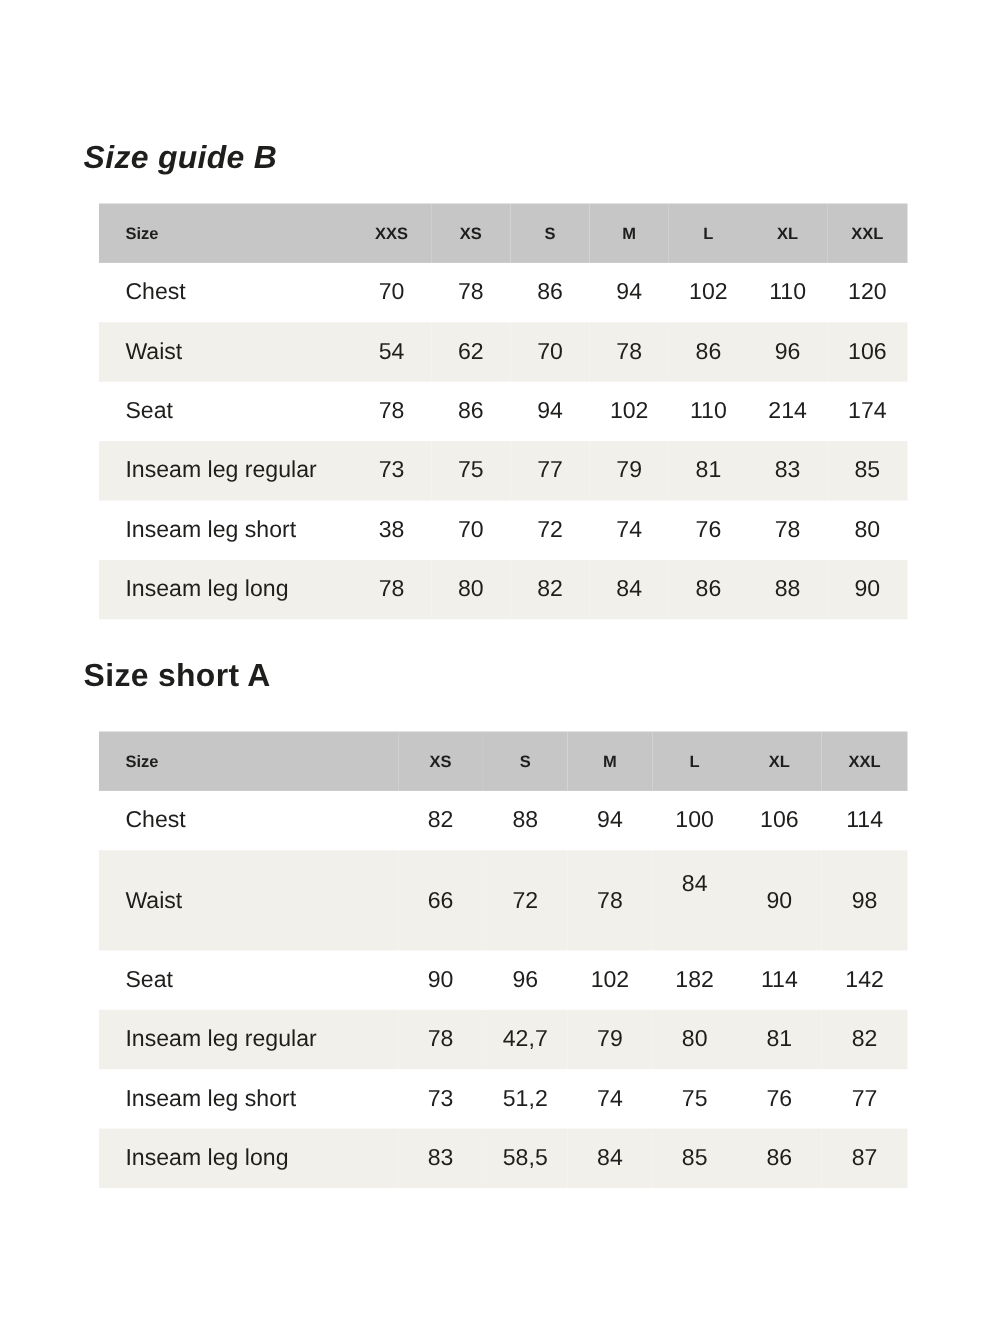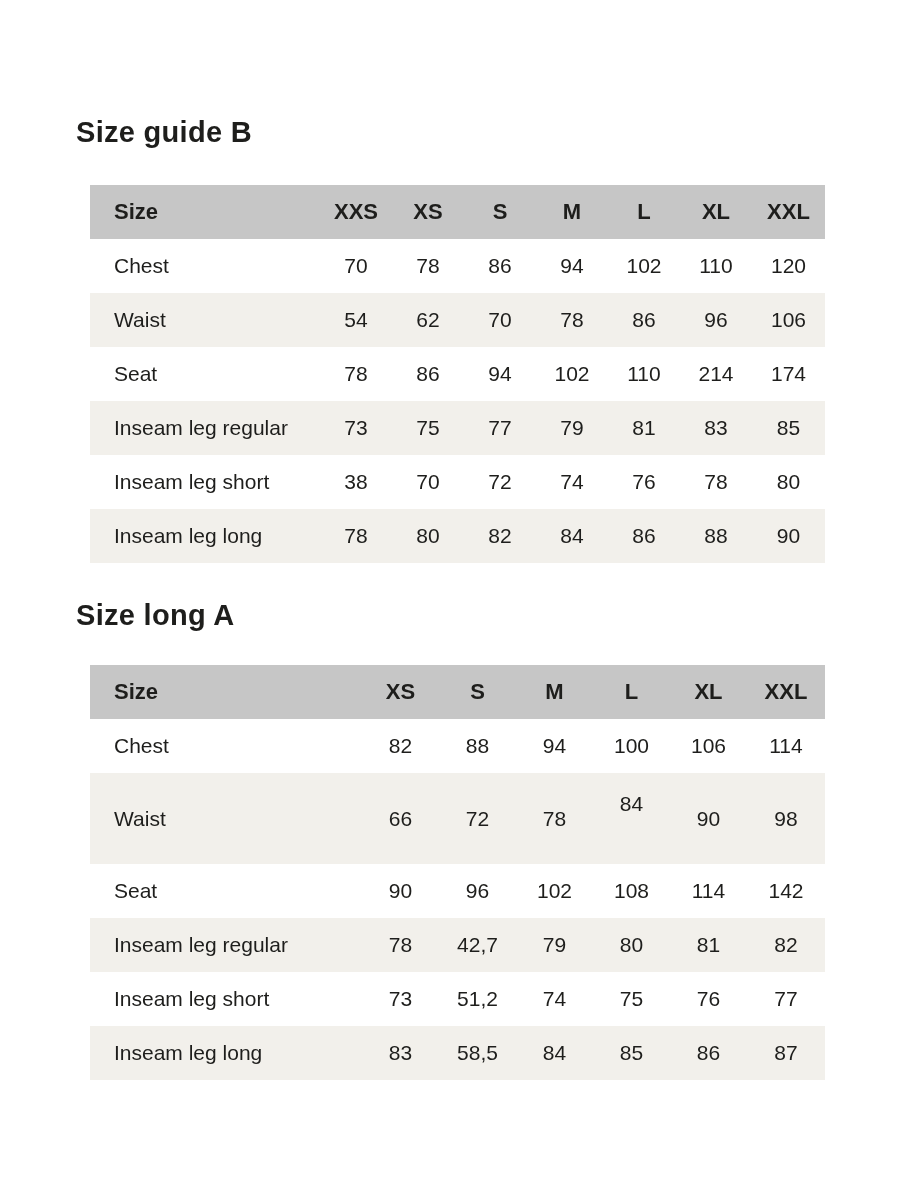--- a/index.html
+++ b/index.html
@@ -12,21 +12,21 @@
     color: var(--text-color, #1e1e1c);
   }
   .section-title {
     position: absolute;
     left: 76px;
     font-size: 29px;
     font-weight: 700;
     letter-spacing: 0.3px;
     color: var(--text-color, #1e1e1c);
   }
-  #title-b { top: 116px; }
+  #title-b { top: 128px; font-style: italic; }
   #title-a { top: 599px; }
 
   table.size-table {
     position: absolute;
     left: 90px;
     width: 735px;
     border-collapse: collapse;
     table-layout: fixed;
     font-size: 21px;
   }
@@ -36,21 +36,21 @@
   .size-table th, .size-table td {
     height: 54px;
     padding: 0;
     text-align: center;
     vertical-align: middle;
     font-weight: 400;
     white-space: nowrap;
   }
   .size-table th {
     font-weight: 700;
-    font-size: 22px;
+    font-size: 15px;
   }
   .size-table .col-label {
     text-align: left;
     padding-left: 24px;
   }
   .size-table thead tr { background: var(--header-bg, #c6c6c6); }
   .size-table tbody tr:nth-child(even) { background: var(--stripe-bg, #f2f0eb); }
 
   
   #table-a tr.tall td { height: 91px; }
@@ -145,21 +145,21 @@
       <td>80</td>
       <td>82</td>
       <td>84</td>
       <td>86</td>
       <td>88</td>
       <td>90</td>
     </tr>
   </tbody>
 </table>
 
-<h2 class="section-title" id="title-a">Size long A</h2>
+<h2 class="section-title" id="title-a">Size short A</h2>
 
 <table class="size-table" id="table-a">
   <colgroup>
     <col style="width:272px">
       <col style="width:77px">
       <col style="width:77px">
       <col style="width:77px">
       <col style="width:77px">
       <col style="width:77px">
       <col style="width:78px">
@@ -192,21 +192,21 @@
       <td>78</td>
       <td><span class="raised">84</span></td>
       <td>90</td>
       <td>98</td>
     </tr>
     <tr>
       <td class="col-label">Seat</td>
       <td>90</td>
       <td>96</td>
       <td>102</td>
-      <td>108</td>
+      <td>182</td>
       <td>114</td>
       <td>142</td>
     </tr>
     <tr>
       <td class="col-label">Inseam leg regular</td>
       <td>78</td>
       <td>42,7</td>
       <td>79</td>
       <td>80</td>
       <td>81</td>

